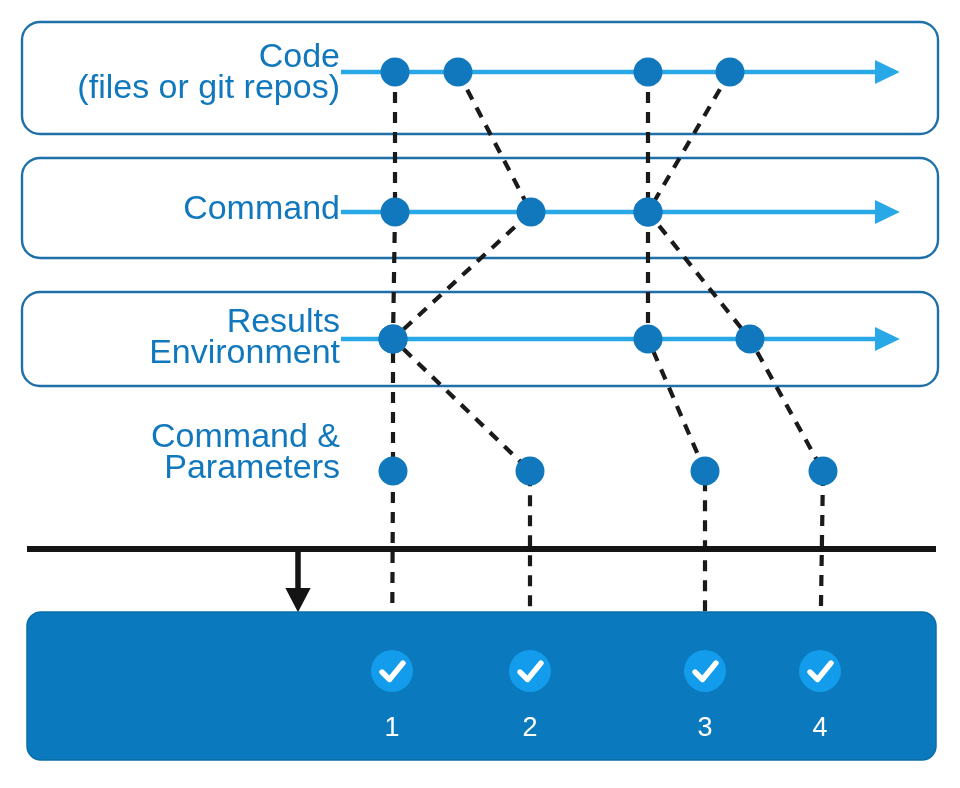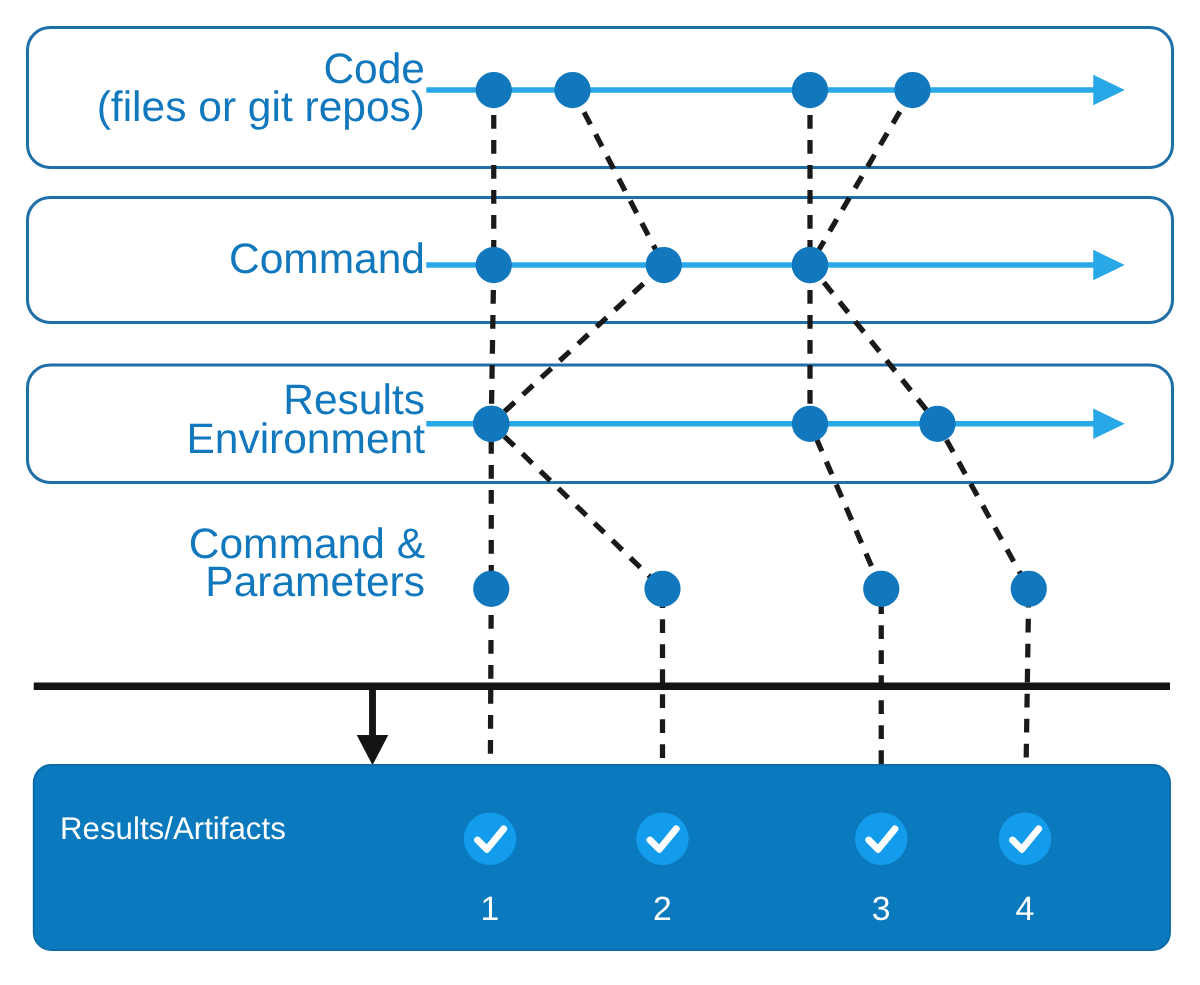--- a/index.html
+++ b/index.html
@@ -136,21 +136,20 @@
   <div id="lane-labels">
       <div class="lane-label" style="left: 60px; top: 40px; width: 280px;">Code
 (files or git repos)</div>
       <div class="lane-label" style="left: 60px; top: 192px; width: 280px;">Command</div>
       <div class="lane-label" style="left: 60px; top: 305px; width: 280px;">Results
 Environment</div>
       <div class="lane-label" style="left: 60px; top: 420px; width: 280px;">Command &amp;
 Parameters</div>
     </div>
 
-  <div class="results-label" style="left: 48px; top: 648px;">Results/Artifacts</div>
 
   <div id="run-numbers">
       <div class="run-number" style="left: 372px; top: 712px;">1</div>
       <div class="run-number" style="left: 510px; top: 712px;">2</div>
       <div class="run-number" style="left: 685px; top: 712px;">3</div>
       <div class="run-number" style="left: 800px; top: 712px;">4</div>
     </div>
 
 </div>
 

